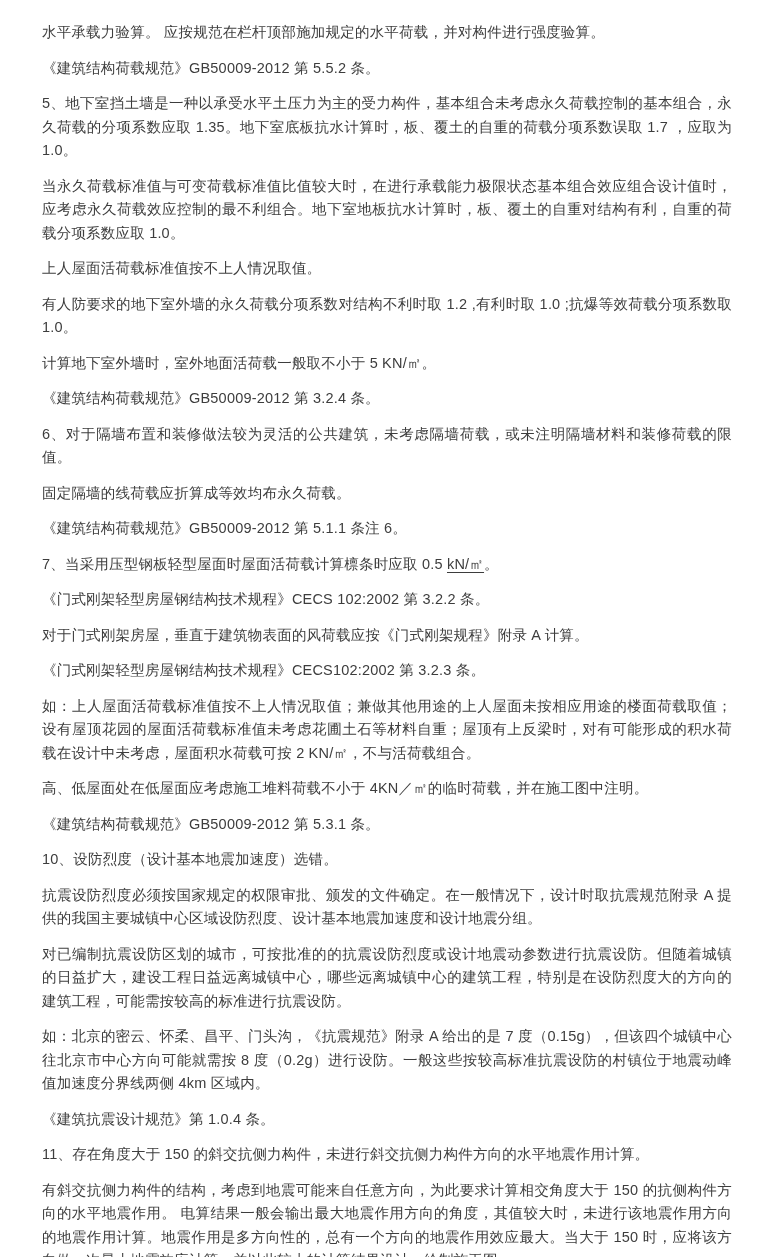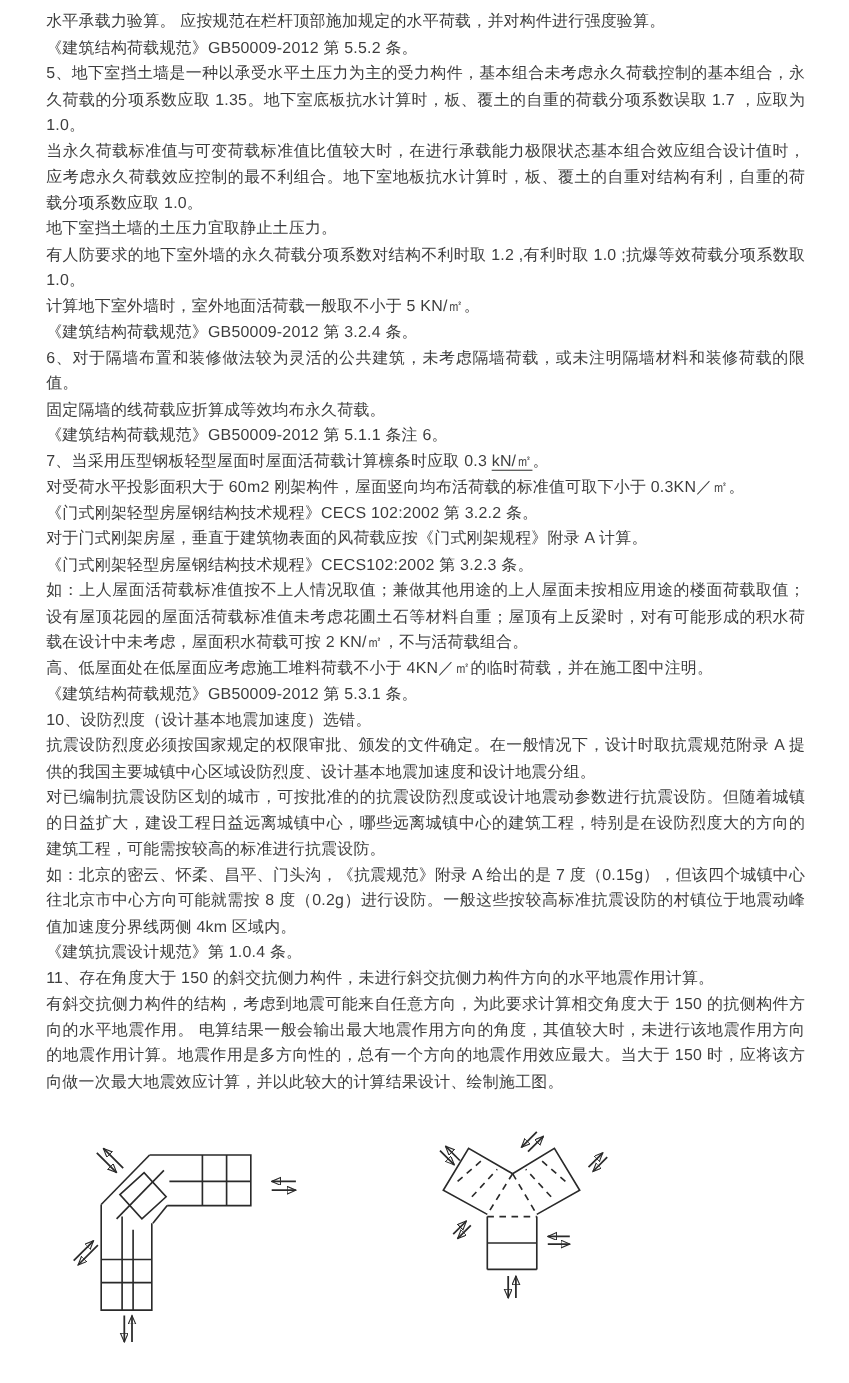--- a/index.html
+++ b/index.html
@@ -12,21 +12,21 @@
     font-family:"Liberation Sans","DejaVu Sans",sans-serif;
     color:#3d3d3d;
   }
   .doc-body{
     width:690px;
     font-size:14.5px;
     line-height:23.5px;
     text-align:justify;
     letter-spacing:0.2px;
   }
-  .para{min-height:23.5px;}
+  .para{min-height:23.5px;margin-top:12px;}
   .para.blank{height:23.5px;}
   .wavy{
     text-decoration-line:underline;
     text-decoration-style:wavy;
     text-decoration-color:#e03020;
     text-decoration-thickness:1px;
     text-underline-offset:3px;
     text-decoration:underline;
   }
   .figures{
@@ -44,29 +44,28 @@
 </head>
 <body>
 
 <div class="page">
 
   <div class="doc-body">
       <div class="para">水平承载力验算。 应按规范在栏杆顶部施加规定的水平荷载，并对构件进行强度验算。</div>
       <div class="para">《建筑结构荷载规范》GB50009-2012 第 5.5.2 条。</div>
       <div class="para">5、地下室挡土墙是一种以承受水平土压力为主的受力构件，基本组合未考虑永久荷载控制的基本组合，永久荷载的分项系数应取 1.35。地下室底板抗水计算时，板、覆土的自重的荷载分项系数误取 1.7 ，应取为 1.0。</div>
       <div class="para">当永久荷载标准值与可变荷载标准值比值较大时，在进行承载能力极限状态基本组合效应组合设计值时，应考虑永久荷载效应控制的最不利组合。地下室地板抗水计算时，板、覆土的自重对结构有利，自重的荷载分项系数应取 1.0。</div>
-      <div class="para">地下室挡土墙的土压力宜取静止土压力。</div>
+      <div class="para">上人屋面活荷载标准值按不上人情况取值。</div>
       <div class="para">有人防要求的地下室外墙的永久荷载分项系数对结构不利时取 1.2 ,有利时取 1.0 ;抗爆等效荷载分项系数取 1.0。</div>
       <div class="para">计算地下室外墙时，室外地面活荷载一般取不小于 5 KN/㎡。</div>
       <div class="para">《建筑结构荷载规范》GB50009-2012 第 3.2.4 条。</div>
       <div class="para">6、对于隔墙布置和装修做法较为灵活的公共建筑，未考虑隔墙荷载，或未注明隔墙材料和装修荷载的限值。</div>
       <div class="para">固定隔墙的线荷载应折算成等效均布永久荷载。</div>
       <div class="para">《建筑结构荷载规范》GB50009-2012 第 5.1.1 条注 6。</div>
-      <div class="para"><span>7、当采用压型钢板轻型屋面时屋面活荷载计算檩条时应取 0.3 </span><span class="wavy">kN/㎡</span><span>。</span></div>
-      <div class="para">对受荷水平投影面积大于 60m2 刚架构件，屋面竖向均布活荷载的标准值可取下小于 0.3KN／㎡。</div>
+      <div class="para"><span>7、当采用压型钢板轻型屋面时屋面活荷载计算檩条时应取 0.5 </span><span class="wavy">kN/㎡</span><span>。</span></div>
       <div class="para">《门式刚架轻型房屋钢结构技术规程》CECS 102:2002 第 3.2.2 条。</div>
       <div class="para">对于门式刚架房屋，垂直于建筑物表面的风荷载应按《门式刚架规程》附录 A 计算。</div>
       <div class="para">《门式刚架轻型房屋钢结构技术规程》CECS102:2002 第 3.2.3 条。</div>
       <div class="para">如：上人屋面活荷载标准值按不上人情况取值；兼做其他用途的上人屋面未按相应用途的楼面荷载取值；设有屋顶花园的屋面活荷载标准值未考虑花圃土石等材料自重；屋顶有上反梁时，对有可能形成的积水荷载在设计中未考虑，屋面积水荷载可按 2 KN/㎡，不与活荷载组合。</div>
       <div class="para">高、低屋面处在低屋面应考虑施工堆料荷载不小于 4KN／㎡的临时荷载，并在施工图中注明。</div>
       <div class="para">《建筑结构荷载规范》GB50009-2012 第 5.3.1 条。</div>
       <div class="para">10、设防烈度（设计基本地震加速度）选错。</div>
       <div class="para">抗震设防烈度必须按国家规定的权限审批、颁发的文件确定。在一般情况下，设计时取抗震规范附录 A 提供的我国主要城镇中心区域设防烈度、设计基本地震加速度和设计地震分组。</div>
       <div class="para">对已编制抗震设防区划的城市，可按批准的的抗震设防烈度或设计地震动参数进行抗震设防。但随着城镇的日益扩大，建设工程日益远离城镇中心，哪些远离城镇中心的建筑工程，特别是在设防烈度大的方向的建筑工程，可能需按较高的标准进行抗震设防。</div>
       <div class="para">如：北京的密云、怀柔、昌平、门头沟，《抗震规范》附录 A 给出的是 7 度（0.15g），但该四个城镇中心往北京市中心方向可能就需按 8 度（0.2g）进行设防。一般这些按较高标准抗震设防的村镇位于地震动峰值加速度分界线两侧 4km 区域内。</div>

